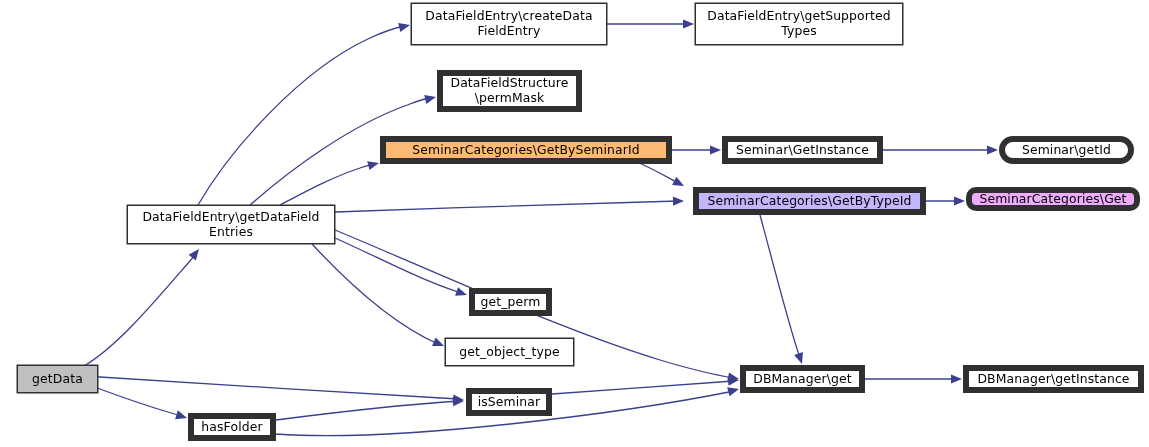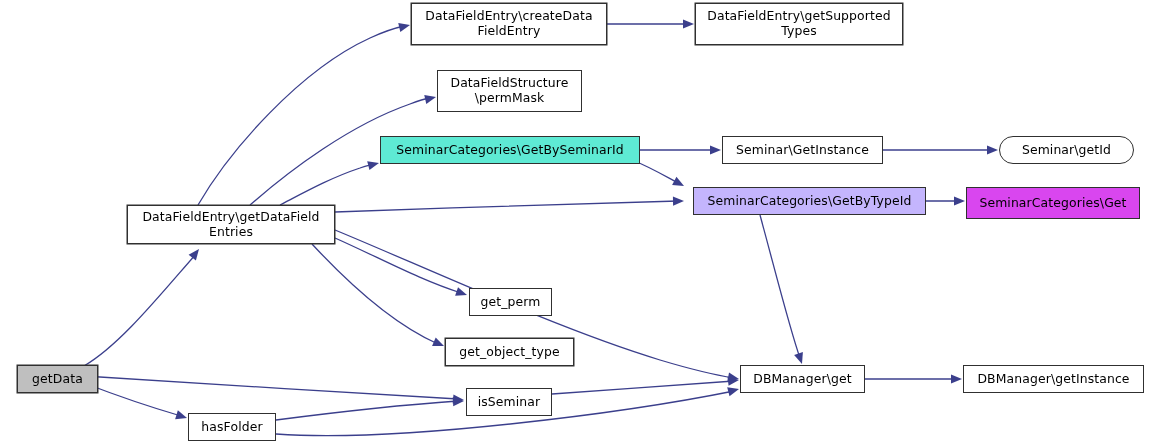--- a/index.html
+++ b/index.html
@@ -22,21 +22,21 @@
     position: absolute;
     left: 0;
     top: 0;
     width: 1149px;
     height: 447px;
     pointer-events: none;
   }
   .node {
     position: absolute;
     box-sizing: border-box;
-    border: 1px solid #d946ef;
+    border: 6px solid #d946ef;
     background: #ffffff;
     color: #000000;
     display: flex;
     align-items: center;
     justify-content: center;
     text-align: center;
     font-size: 12.4px;
     line-height: 14.6px;
     letter-spacing: 0.01em;
     white-space: pre-line;
@@ -137,25 +137,25 @@
         <polygon points="962,379 951,383.6 951,374.4" fill="#3b3f8c"></polygon>
       </g>
     </svg>
   <div id="node-layer">
       <div class="node thick" style="left: 411px; top: 3px; width: 196px; height: 42px; border-color: rgb(48, 48, 48); background: rgb(255, 255, 255);">DataFieldEntry\createData
 FieldEntry</div>
       <div class="node thick" style="left: 695px; top: 3px; width: 208px; height: 42px; border-color: rgb(48, 48, 48); background: rgb(255, 255, 255);">DataFieldEntry\getSupported
 Types</div>
       <div class="node" style="left: 437px; top: 70px; width: 145px; height: 42px; border-color: rgb(48, 48, 48); background: rgb(255, 255, 255);">DataFieldStructure
 \permMask</div>
-      <div class="node" style="left: 380px; top: 136px; width: 260px; height: 28px; border-color: rgb(48, 48, 48); background: #5eead4;">SeminarCategories\GetBySeminarId</div>
+      <div class="node" style="left: 380px; top: 136px; width: 292px; height: 28px; border-color: rgb(48, 48, 48); background: #fdba74;">SeminarCategories\GetBySeminarId</div>
       <div class="node" style="left: 722px; top: 136px; width: 161px; height: 28px; border-color: rgb(48, 48, 48); background: rgb(255, 255, 255);">Seminar\GetInstance</div>
       <div class="node" style="left: 999px; top: 136px; width: 135px; height: 28px; border-color: rgb(48, 48, 48); background: rgb(255, 255, 255); border-radius: 14px;">Seminar\getId</div>
       <div class="node" style="left: 685px; top: 187px; width: 233px; height: 28px; border-color: rgb(48, 48, 48); background: #c4b5fd; margin-left: 8px;">SeminarCategories\GetByTypeId</div>
-      <div class="node" style="left: 966px; top: 187px; width: 174px; height: 32px; border-color: rgb(48, 48, 48); background: #d946ef;">SeminarCategories\Get</div>
+      <div class="node" style="left: 966px; top: 187px; width: 174px; height: 24px; border-color: rgb(48, 48, 48); background: #f0abfc; border-radius: 10px;">SeminarCategories\Get</div>
       <div class="node thick" style="left: 127px; top: 205px; width: 208px; height: 39px; border-color: rgb(48, 48, 48); background: rgb(255, 255, 255);">DataFieldEntry\getDataField
 Entries</div>
       <div class="node" style="left: 469px; top: 288px; width: 83px; height: 28px; border-color: rgb(48, 48, 48); background: rgb(255, 255, 255);">get_perm</div>
       <div class="node thick" style="left: 445px; top: 338px; width: 129px; height: 28px; border-color: rgb(48, 48, 48); background: rgb(255, 255, 255);">get_object_type</div>
       <div class="node root thick" style="left: 3px; top: 365px; width: 81px; height: 28px; border-color: rgb(48, 48, 48); background: rgb(191, 191, 191);">getData</div>
       <div class="node" style="left: 740px; top: 365px; width: 125px; height: 28px; border-color: rgb(48, 48, 48); background: rgb(255, 255, 255);">DBManager\get</div>
       <div class="node" style="left: 963px; top: 365px; width: 181px; height: 28px; border-color: rgb(48, 48, 48); background: rgb(255, 255, 255);">DBManager\getInstance</div>
       <div class="node" style="left: 466px; top: 388px; width: 86px; height: 28px; border-color: rgb(48, 48, 48); background: rgb(255, 255, 255);">isSeminar</div>
       <div class="node" style="left: 188px; top: 413px; width: 88px; height: 28px; border-color: rgb(48, 48, 48); background: rgb(255, 255, 255);">hasFolder</div>
     </div>

